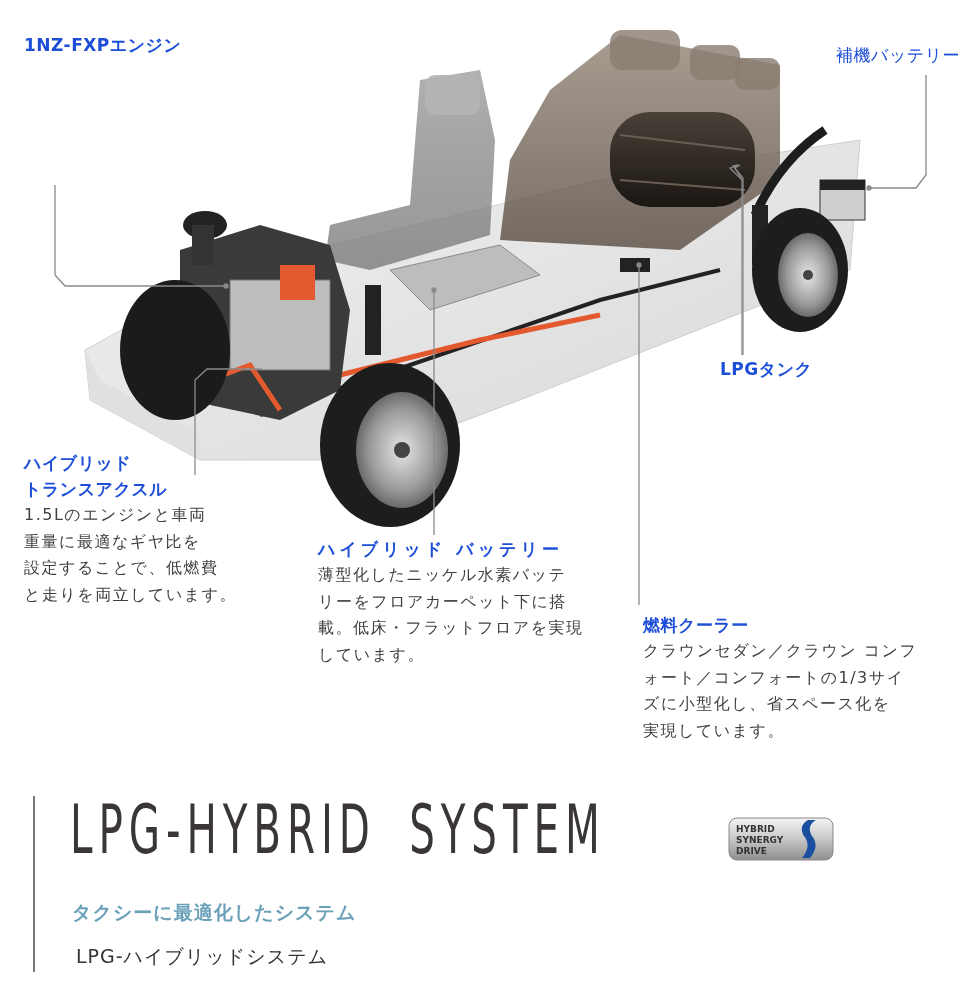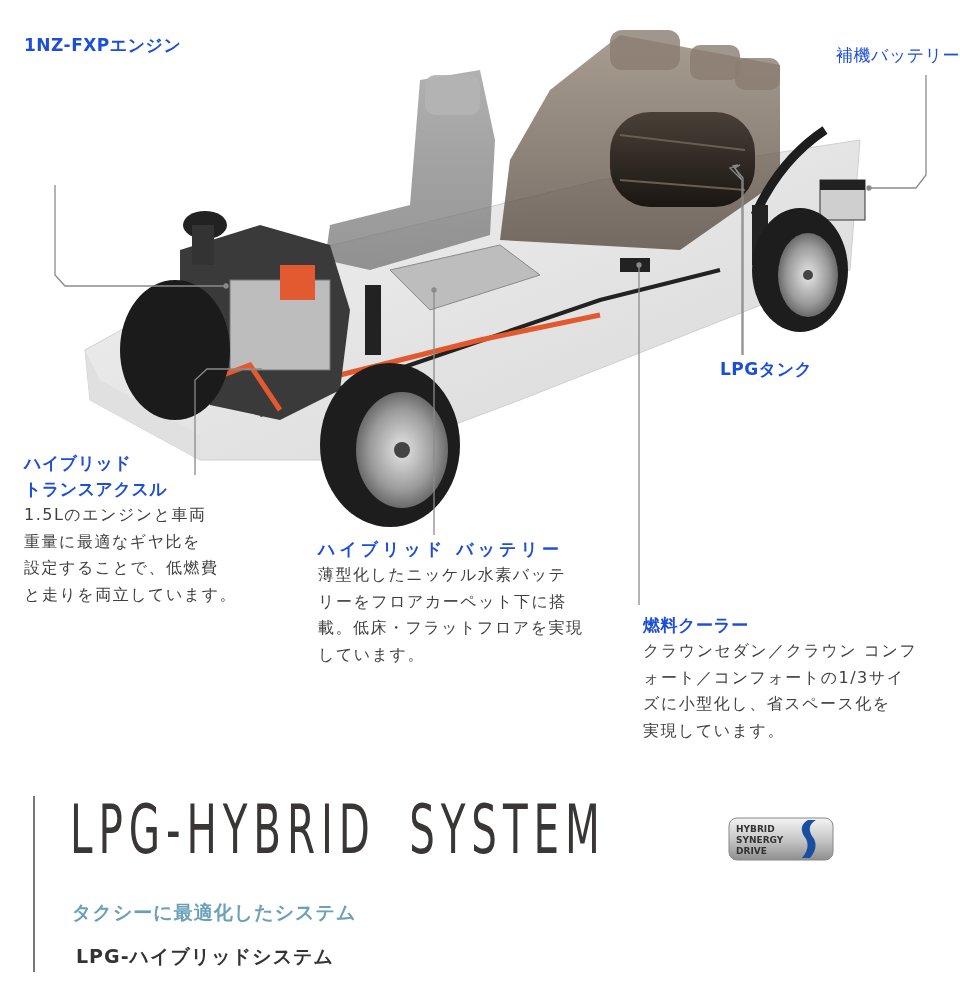--- a/index.html
+++ b/index.html
@@ -22,21 +22,21 @@
   
   #illustration { position: absolute; left: 80px; top: 20px; width: 790px; height: 520px; }
   .leader { position: absolute; }
   .leader svg { overflow: visible; }
 
   
   #brand { position: absolute; left: 0; top: 780px; width: 960px; height: 223px; }
   #brand-rule { position: absolute; left: 33px; top: 16px; width: 2px; height: 176px; background: #777; }
   #brand-title { position: absolute; left: 70px; top: 10px; font-family: "DejaVu Sans Condensed", "Liberation Sans Narrow", "DejaVu Sans", sans-serif; font-size: 68px; line-height: 80px; color: #3a3636; letter-spacing: 9px; transform: scaleX(0.66); transform-origin: left top; white-space: nowrap; word-spacing: 22px; }
   #brand-sub { position: absolute; left: 72px; top: 120px; font-size: 19px; font-weight: bold; color: #6aa0b8; letter-spacing: 1px; }
-  #brand-sub2 { position: absolute; left: 76px; top: 164px; font-size: 19px; font-weight: bold; color: #333; letter-spacing: 1px; }
+  #brand-sub2 { position: absolute; left: 76px; top: 164px; font-size: 19px; font-weight: normal; color: #333; letter-spacing: 1px; }
 
   #hsd-logo { position: absolute; left: 728px; top: 36px; width: 106px; height: 46px; }
 </style>
 </head>
 <body>
 
 <div id="illustration">
   <svg width="790" height="520" viewBox="0 0 790 520" xmlns="http://www.w3.org/2000/svg">
     <defs>
       <linearGradient id="floor" x1="0" y1="0" x2="1" y2="1">

